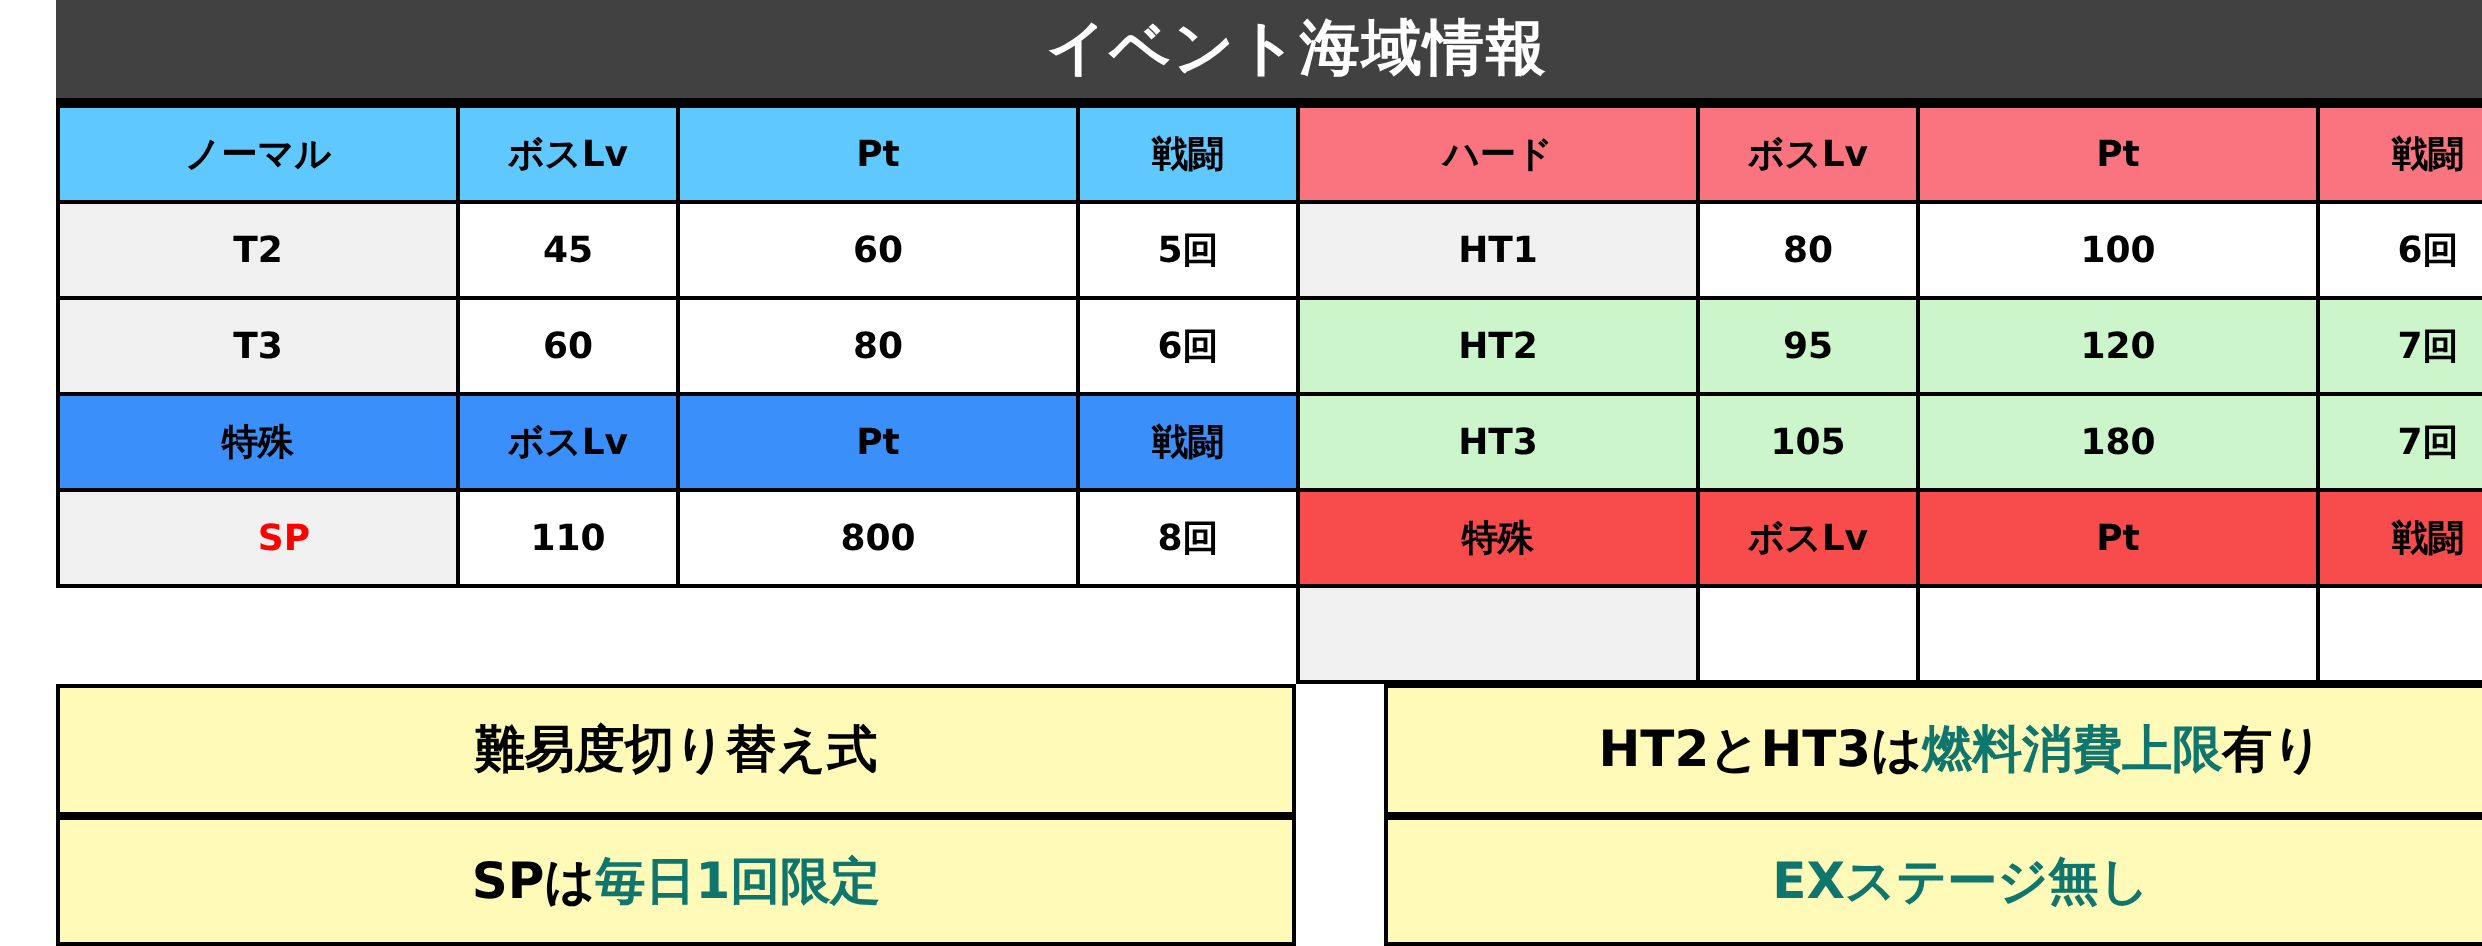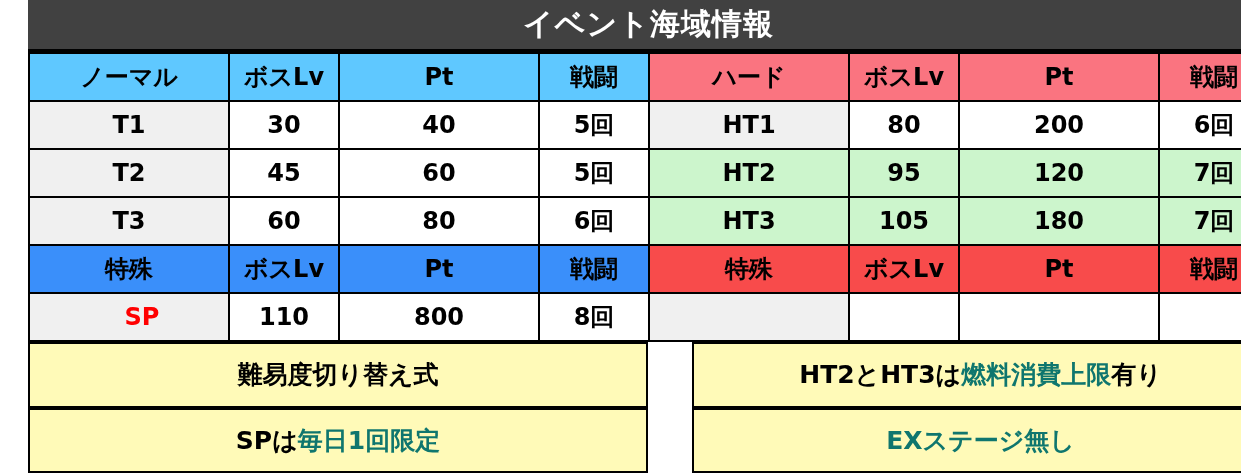--- a/index.html
+++ b/index.html
@@ -41,21 +41,21 @@
 
   table.grid{
     border-collapse:collapse;
     width:100%;
     table-layout:fixed;
   }
   table.grid td{
     border:2px solid #000000;
     text-align:center;
     vertical-align:middle;
-    font-size:24px;
+    font-size:18px;
     font-weight:bold;
     color:#000000;
     padding:0;
     height:48px;
     box-sizing:border-box;
     overflow:hidden;
     white-space:nowrap;
   }
 
   
@@ -129,26 +129,20 @@
             <col class="c-battle">
         </colgroup>
         <tbody>
           <tr class="hdr-normal">
             <td>ノーマル</td>
             <td>ボスLv</td>
             <td>Pt</td>
             <td>戦闘</td>
           </tr>
           <tr>
-            <td class="label-cell">T1</td>
-            <td class="value-cell">30</td>
-            <td class="value-cell">40</td>
-            <td class="value-cell">5回</td>
-          </tr>
-          <tr>
             <td class="label-cell">T2</td>
             <td class="value-cell">45</td>
             <td class="value-cell">60</td>
             <td class="value-cell">5回</td>
           </tr>
           <tr>
             <td class="label-cell">T3</td>
             <td class="value-cell">60</td>
             <td class="value-cell">80</td>
             <td class="value-cell">6回</td>
@@ -180,21 +174,21 @@
         <tbody>
           <tr class="hdr-hard">
             <td>ハード</td>
             <td>ボスLv</td>
             <td>Pt</td>
             <td>戦闘</td>
           </tr>
           <tr>
             <td class="label-cell">HT1</td>
             <td class="value-cell">80</td>
-            <td class="value-cell">200</td>
+            <td class="value-cell">100</td>
             <td class="value-cell">6回</td>
           </tr>
           <tr class="green">
             <td class="label-cell">HT2</td>
             <td class="value-cell">95</td>
             <td class="value-cell">120</td>
             <td class="value-cell">7回</td>
           </tr>
           <tr class="green">
             <td class="label-cell">HT3</td>

